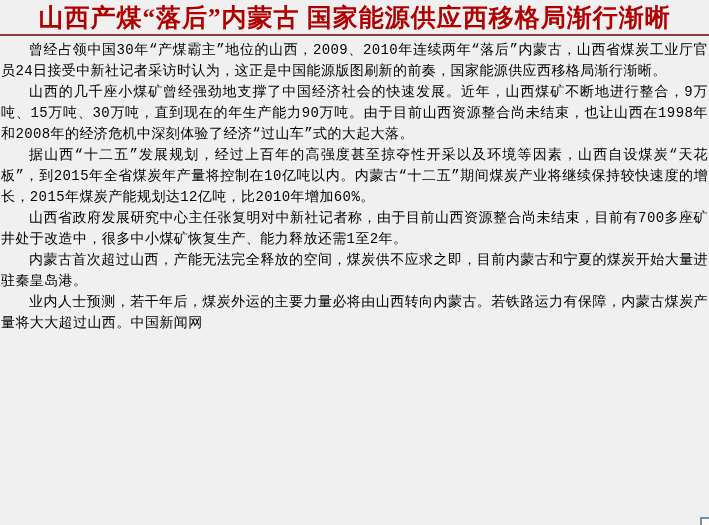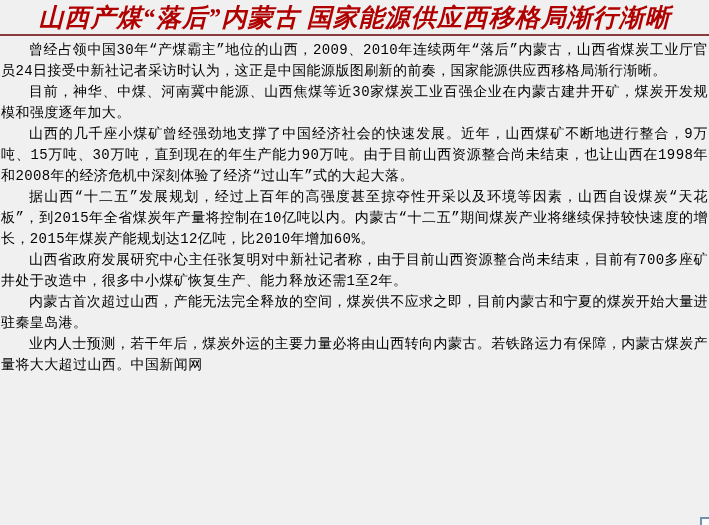--- a/index.html
+++ b/index.html
@@ -18,21 +18,20 @@
   }
   .article{
     width:709px;
     height:525px;
     position:relative;
   }
   .article-header{
     padding-top:5px;
     border-bottom:2px solid var(--divider);
     padding-bottom:3px;
-    font-style:italic;
   }
   .article-title{
     color:var(--title-red);
     font-size:25px;
     font-weight:bold;
     text-align:center;
     letter-spacing:1px;
     line-height:26px;
     white-space:nowrap;
   }
@@ -62,21 +61,20 @@
 </head>
 <body>
 
 <div class="article">
   <div class="article-header">
     <h1 class="article-title">山西产煤“落后”内蒙古 国家能源供应西移格局渐行渐晰</h1>
   </div>
 
   <div class="article-body">
     <p>曾经占领中国30年“产煤霸主”地位的山西，2009、2010年连续两年“落后”内蒙古，山西省煤炭工业厅官员24日接受中新社记者采访时认为，这正是中国能源版图刷新的前奏，国家能源供应西移格局渐行渐晰。</p>
-    <p>目前，神华、中煤、河南冀中能源、山西焦煤等近30家煤炭工业百强企业在内蒙古建井开矿，煤炭开发规模和强度逐年加大。</p>
     <p>山西的几千座小煤矿曾经强劲地支撑了中国经济社会的快速发展。近年，山西煤矿不断地进行整合，9万吨、15万吨、30万吨，直到现在的年生产能力90万吨。由于目前山西资源整合尚未结束，也让山西在1998年和2008年的经济危机中深刻体验了经济“过山车”式的大起大落。</p>
     <p>据山西“十二五”发展规划，经过上百年的高强度甚至掠夺性开采以及环境等因素，山西自设煤炭“天花板”，到2015年全省煤炭年产量将控制在10亿吨以内。内蒙古“十二五”期间煤炭产业将继续保持较快速度的增长，2015年煤炭产能规划达12亿吨，比2010年增加60%。</p>
     <p>山西省政府发展研究中心主任张复明对中新社记者称，由于目前山西资源整合尚未结束，目前有700多座矿井处于改造中，很多中小煤矿恢复生产、能力释放还需1至2年。</p>
     <p>内蒙古首次超过山西，产能无法完全释放的空间，煤炭供不应求之即，目前内蒙古和宁夏的煤炭开始大量进驻秦皇岛港。</p>
     <p>业内人士预测，若干年后，煤炭外运的主要力量必将由山西转向内蒙古。若铁路运力有保障，内蒙古煤炭产量将大大超过山西。中国新闻网</p>
   </div>
 
   <div class="corner-box"></div>
 </div>
 

